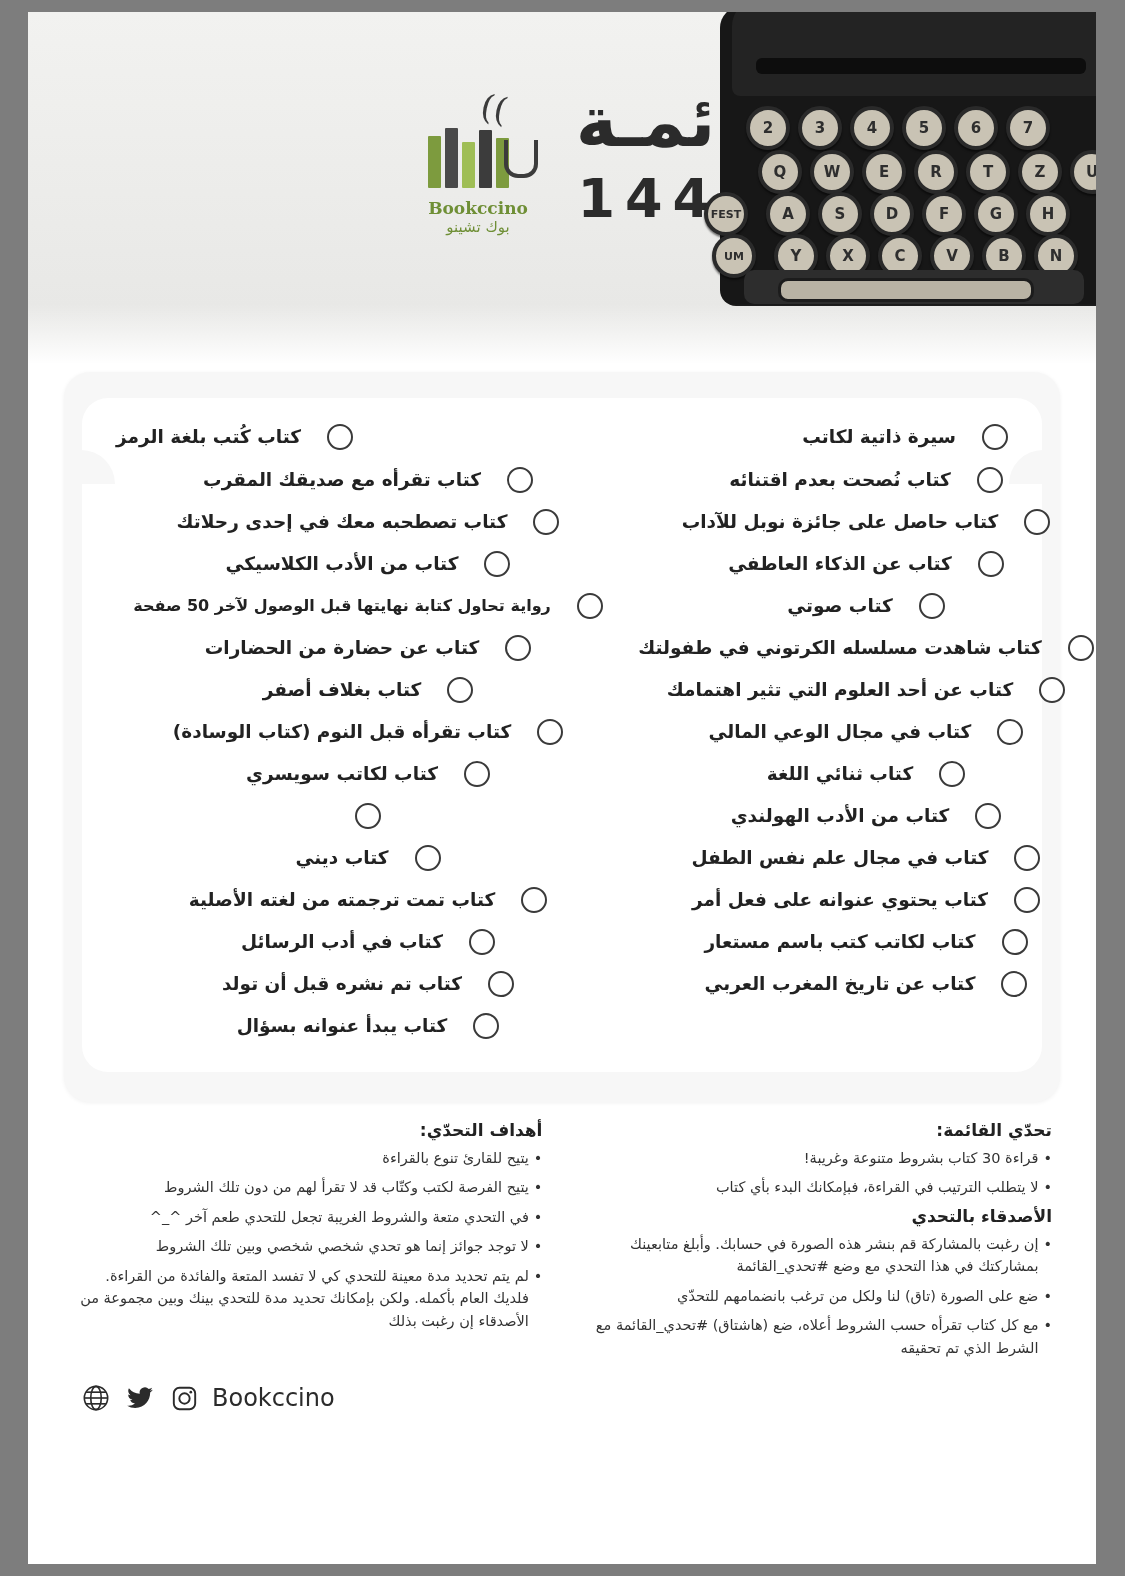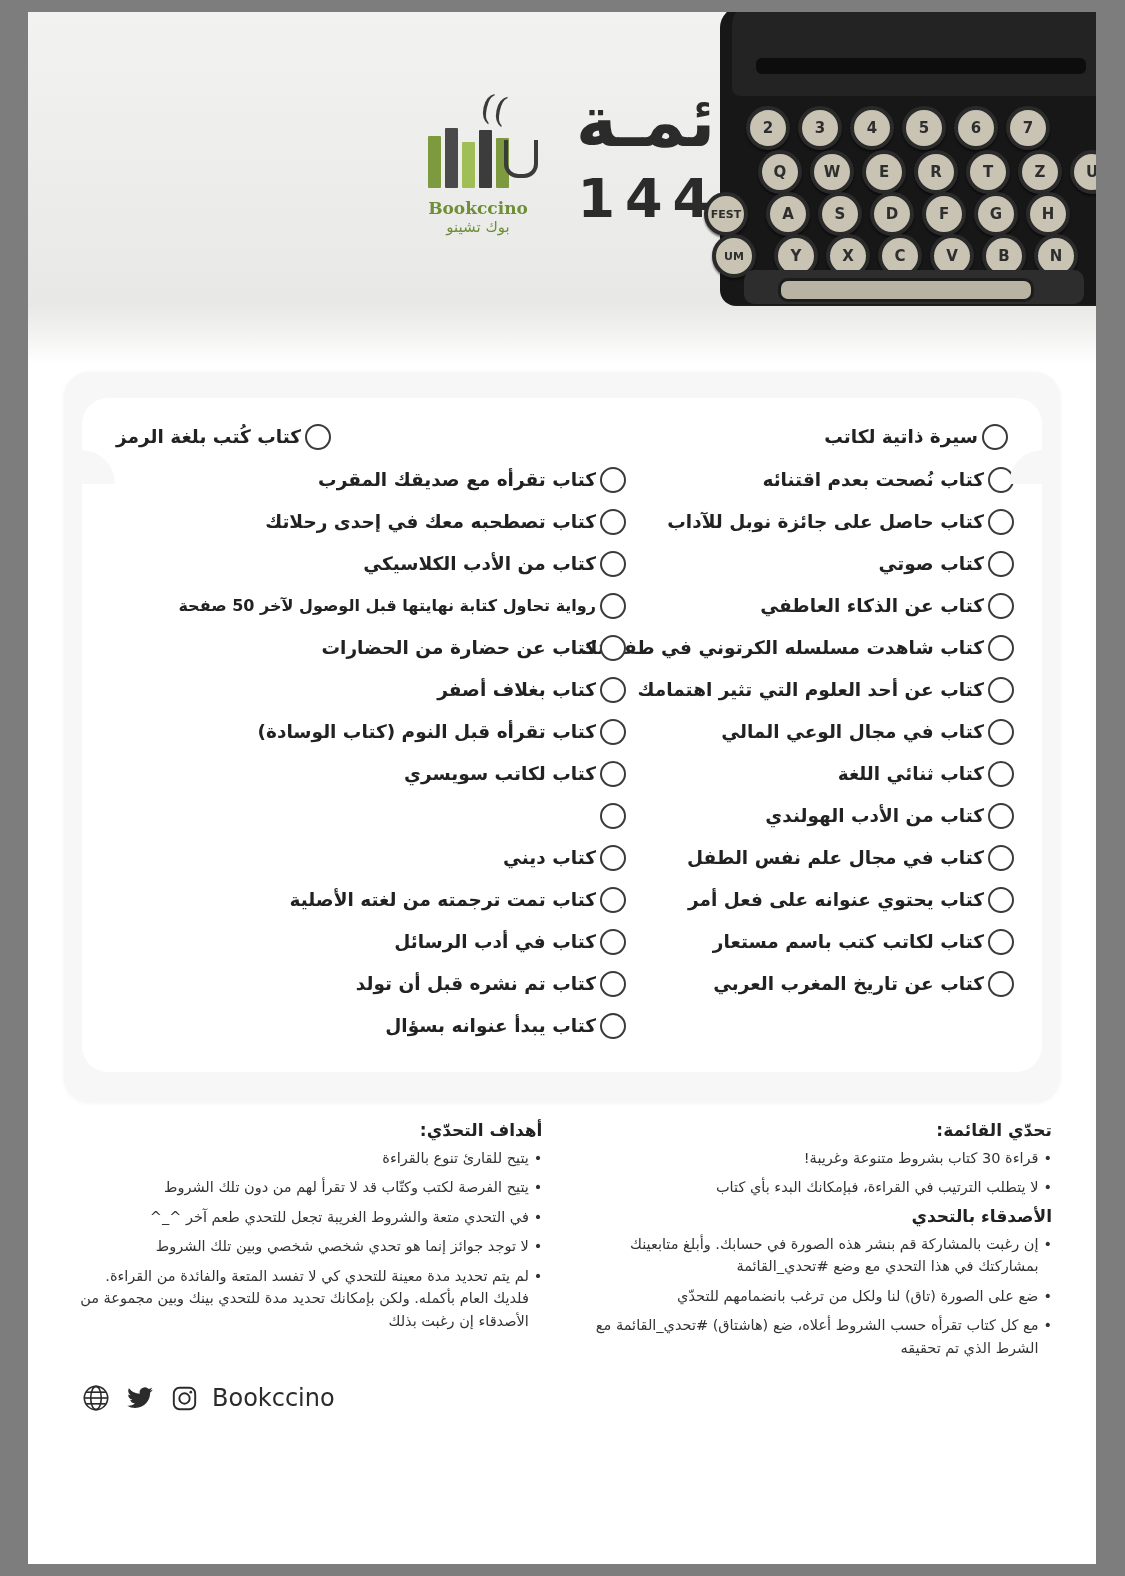--- a/index.html
+++ b/index.html
@@ -157,27 +157,28 @@
     gap:8px;
   }
   .columns{
     display:flex;direction:rtl;gap:10px;
     justify-content:space-between;
   }
   .col{display:flex;flex-direction:column;gap:2px;}
   .col-right{width:300px;}
   .col-left{width:520px;}
   .item{
-    display:flex;align-items:center;gap:4px;
+    display:flex;align-items:center;gap:26px;
     direction:rtl;
     padding:7px 2px;
     font-size:18.5px;
     color:#222;
     font-weight:bold;
     white-space:nowrap;
+    justify-content:center;
   }
   .item.lead{padding:4px 2px;}
   .circle{
     flex:0 0 auto;
     width:22px;height:22px;border-radius:50%;
     border:2.5px solid #3a3a3a;
     background:#fff;
   }
   .item-label{line-height:1.2;}
   .item.small .item-label{font-size:16px;}
@@ -306,25 +307,25 @@
           <div class="item">
               <span class="circle"></span>
               <span class="item-label">كتاب نُصحت بعدم اقتنائه</span>
             </div>
           <div class="item">
               <span class="circle"></span>
               <span class="item-label">كتاب حاصل على جائزة نوبل للآداب</span>
             </div>
           <div class="item">
               <span class="circle"></span>
+              <span class="item-label">كتاب عن الذكاء العاطفي</span>
+            </div>
+          <div class="item">
+              <span class="circle"></span>
               <span class="item-label">كتاب صوتي</span>
-            </div>
-          <div class="item">
-              <span class="circle"></span>
-              <span class="item-label">كتاب عن الذكاء العاطفي</span>
             </div>
           <div class="item">
               <span class="circle"></span>
               <span class="item-label">كتاب شاهدت مسلسله الكرتوني في طفولتك</span>
             </div>
           <div class="item">
               <span class="circle"></span>
               <span class="item-label">كتاب عن أحد العلوم التي تثير اهتمامك</span>
             </div>
           <div class="item">

